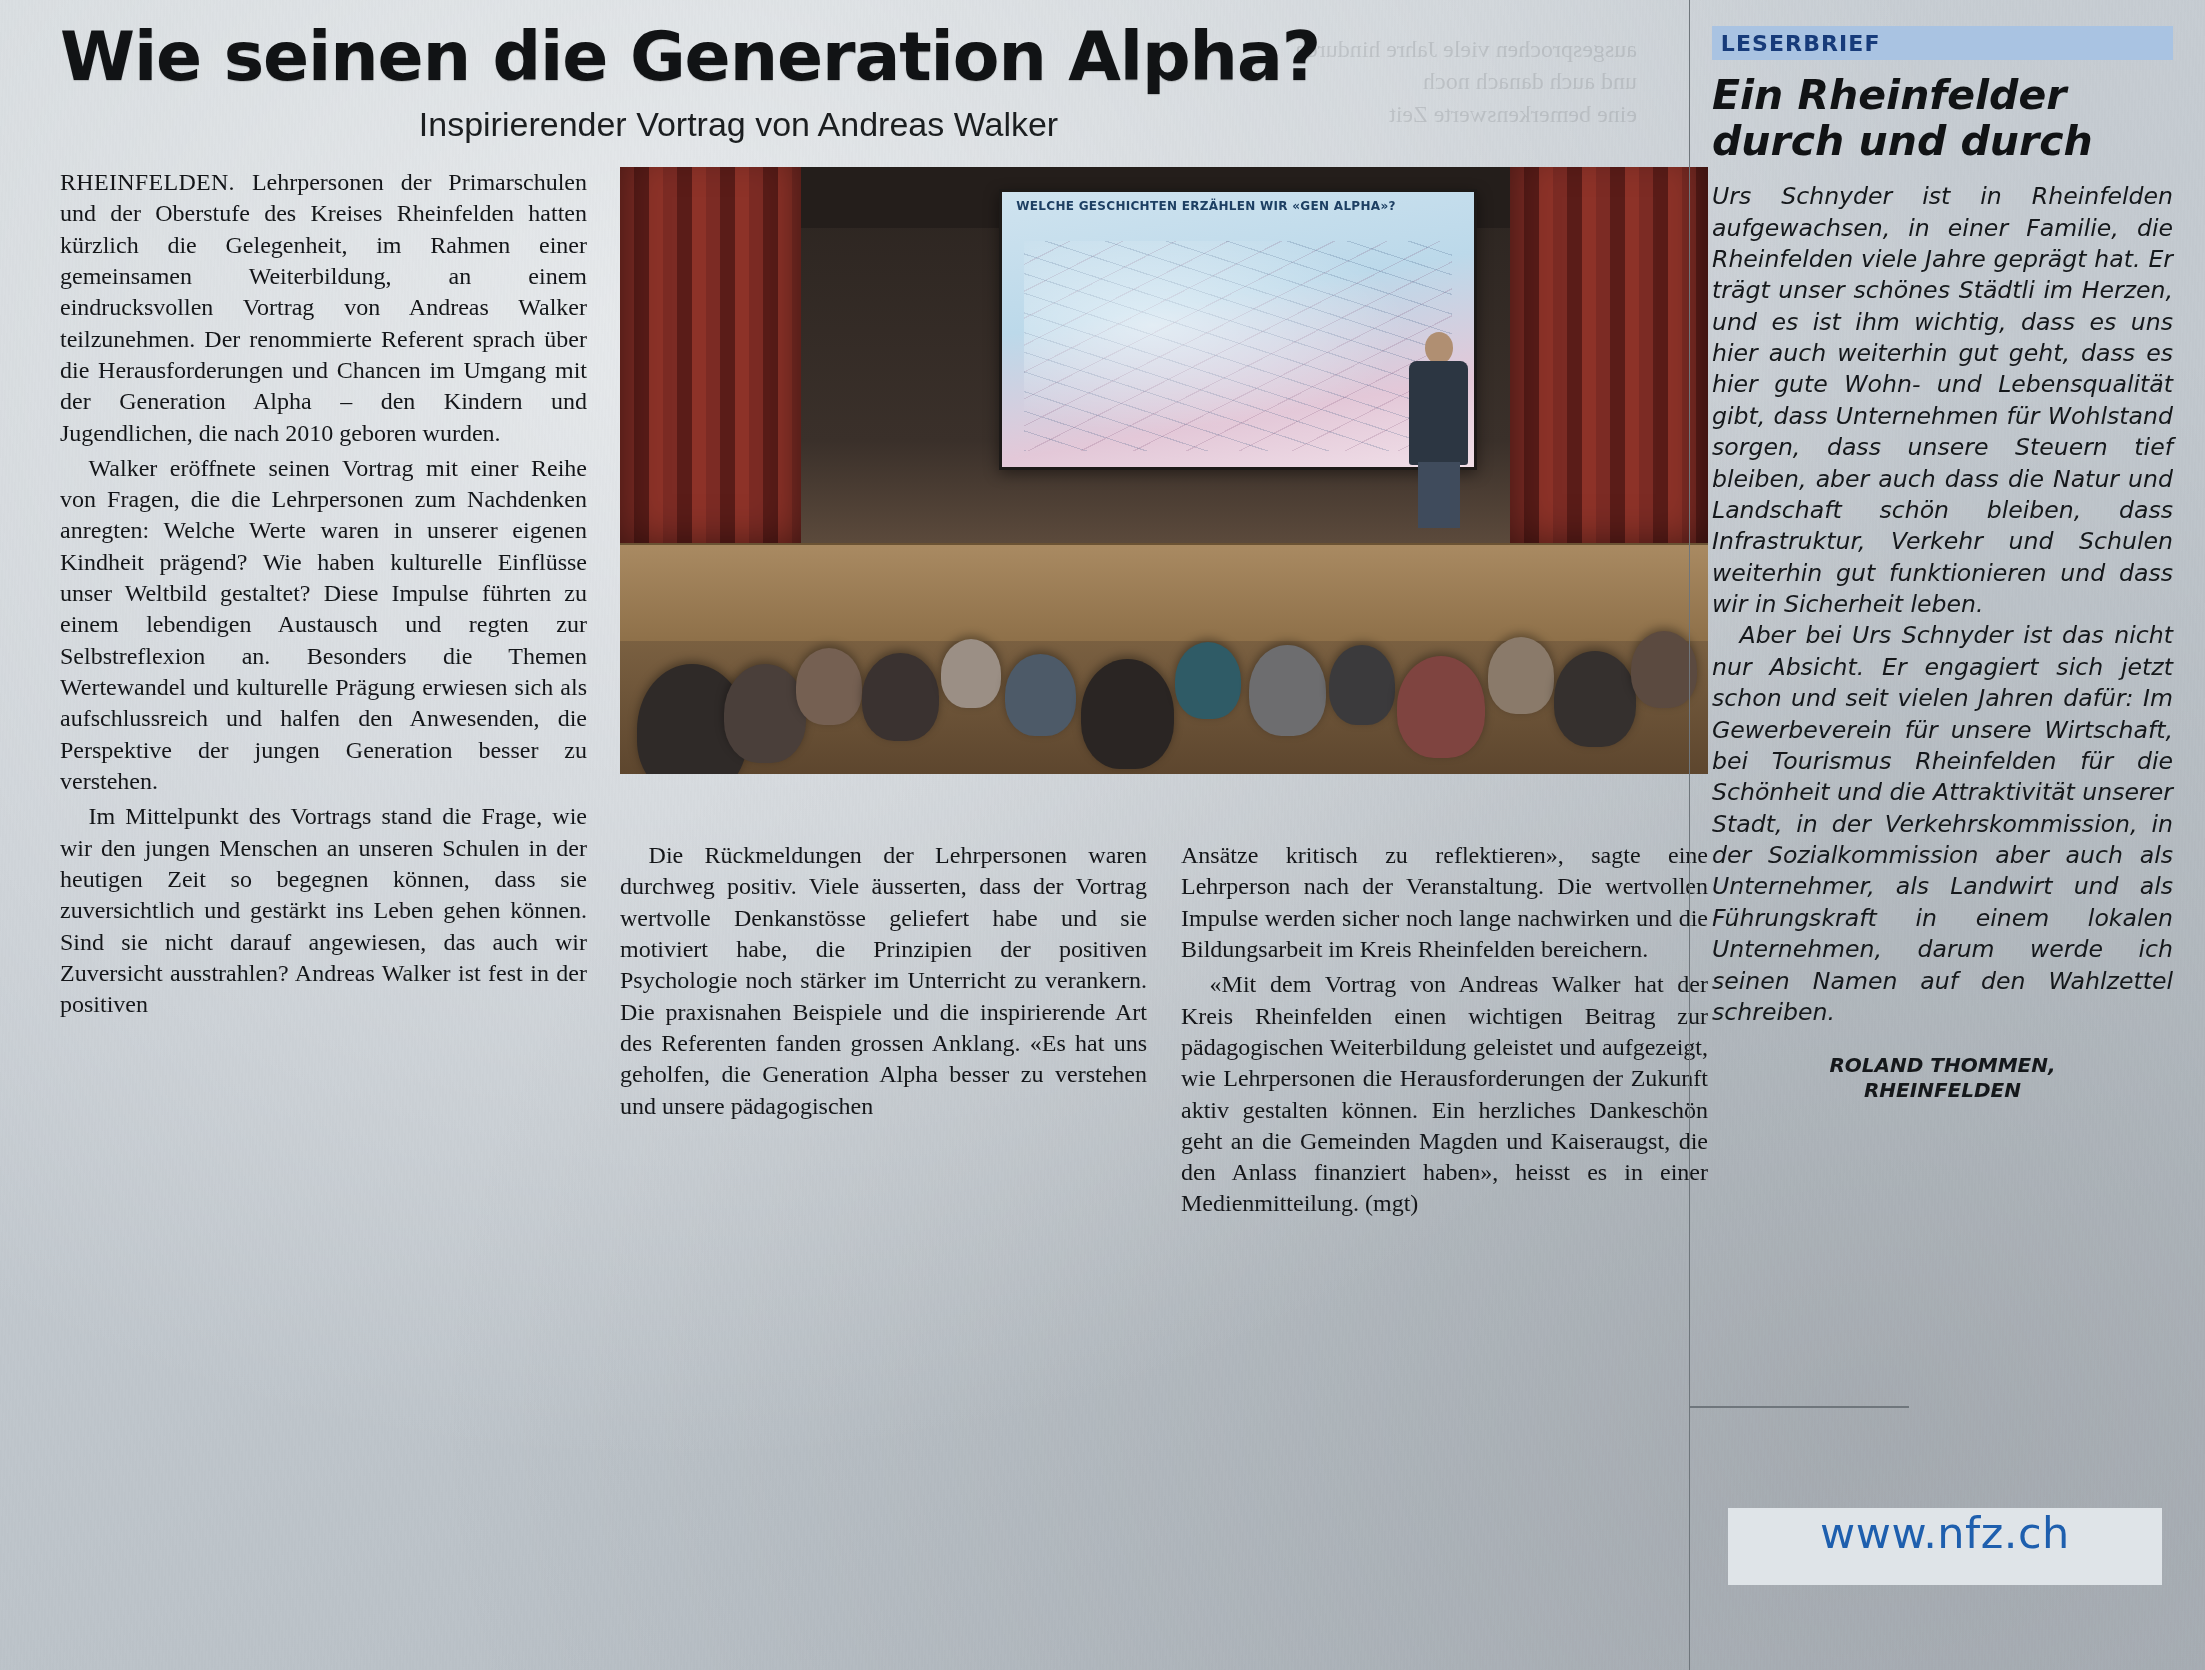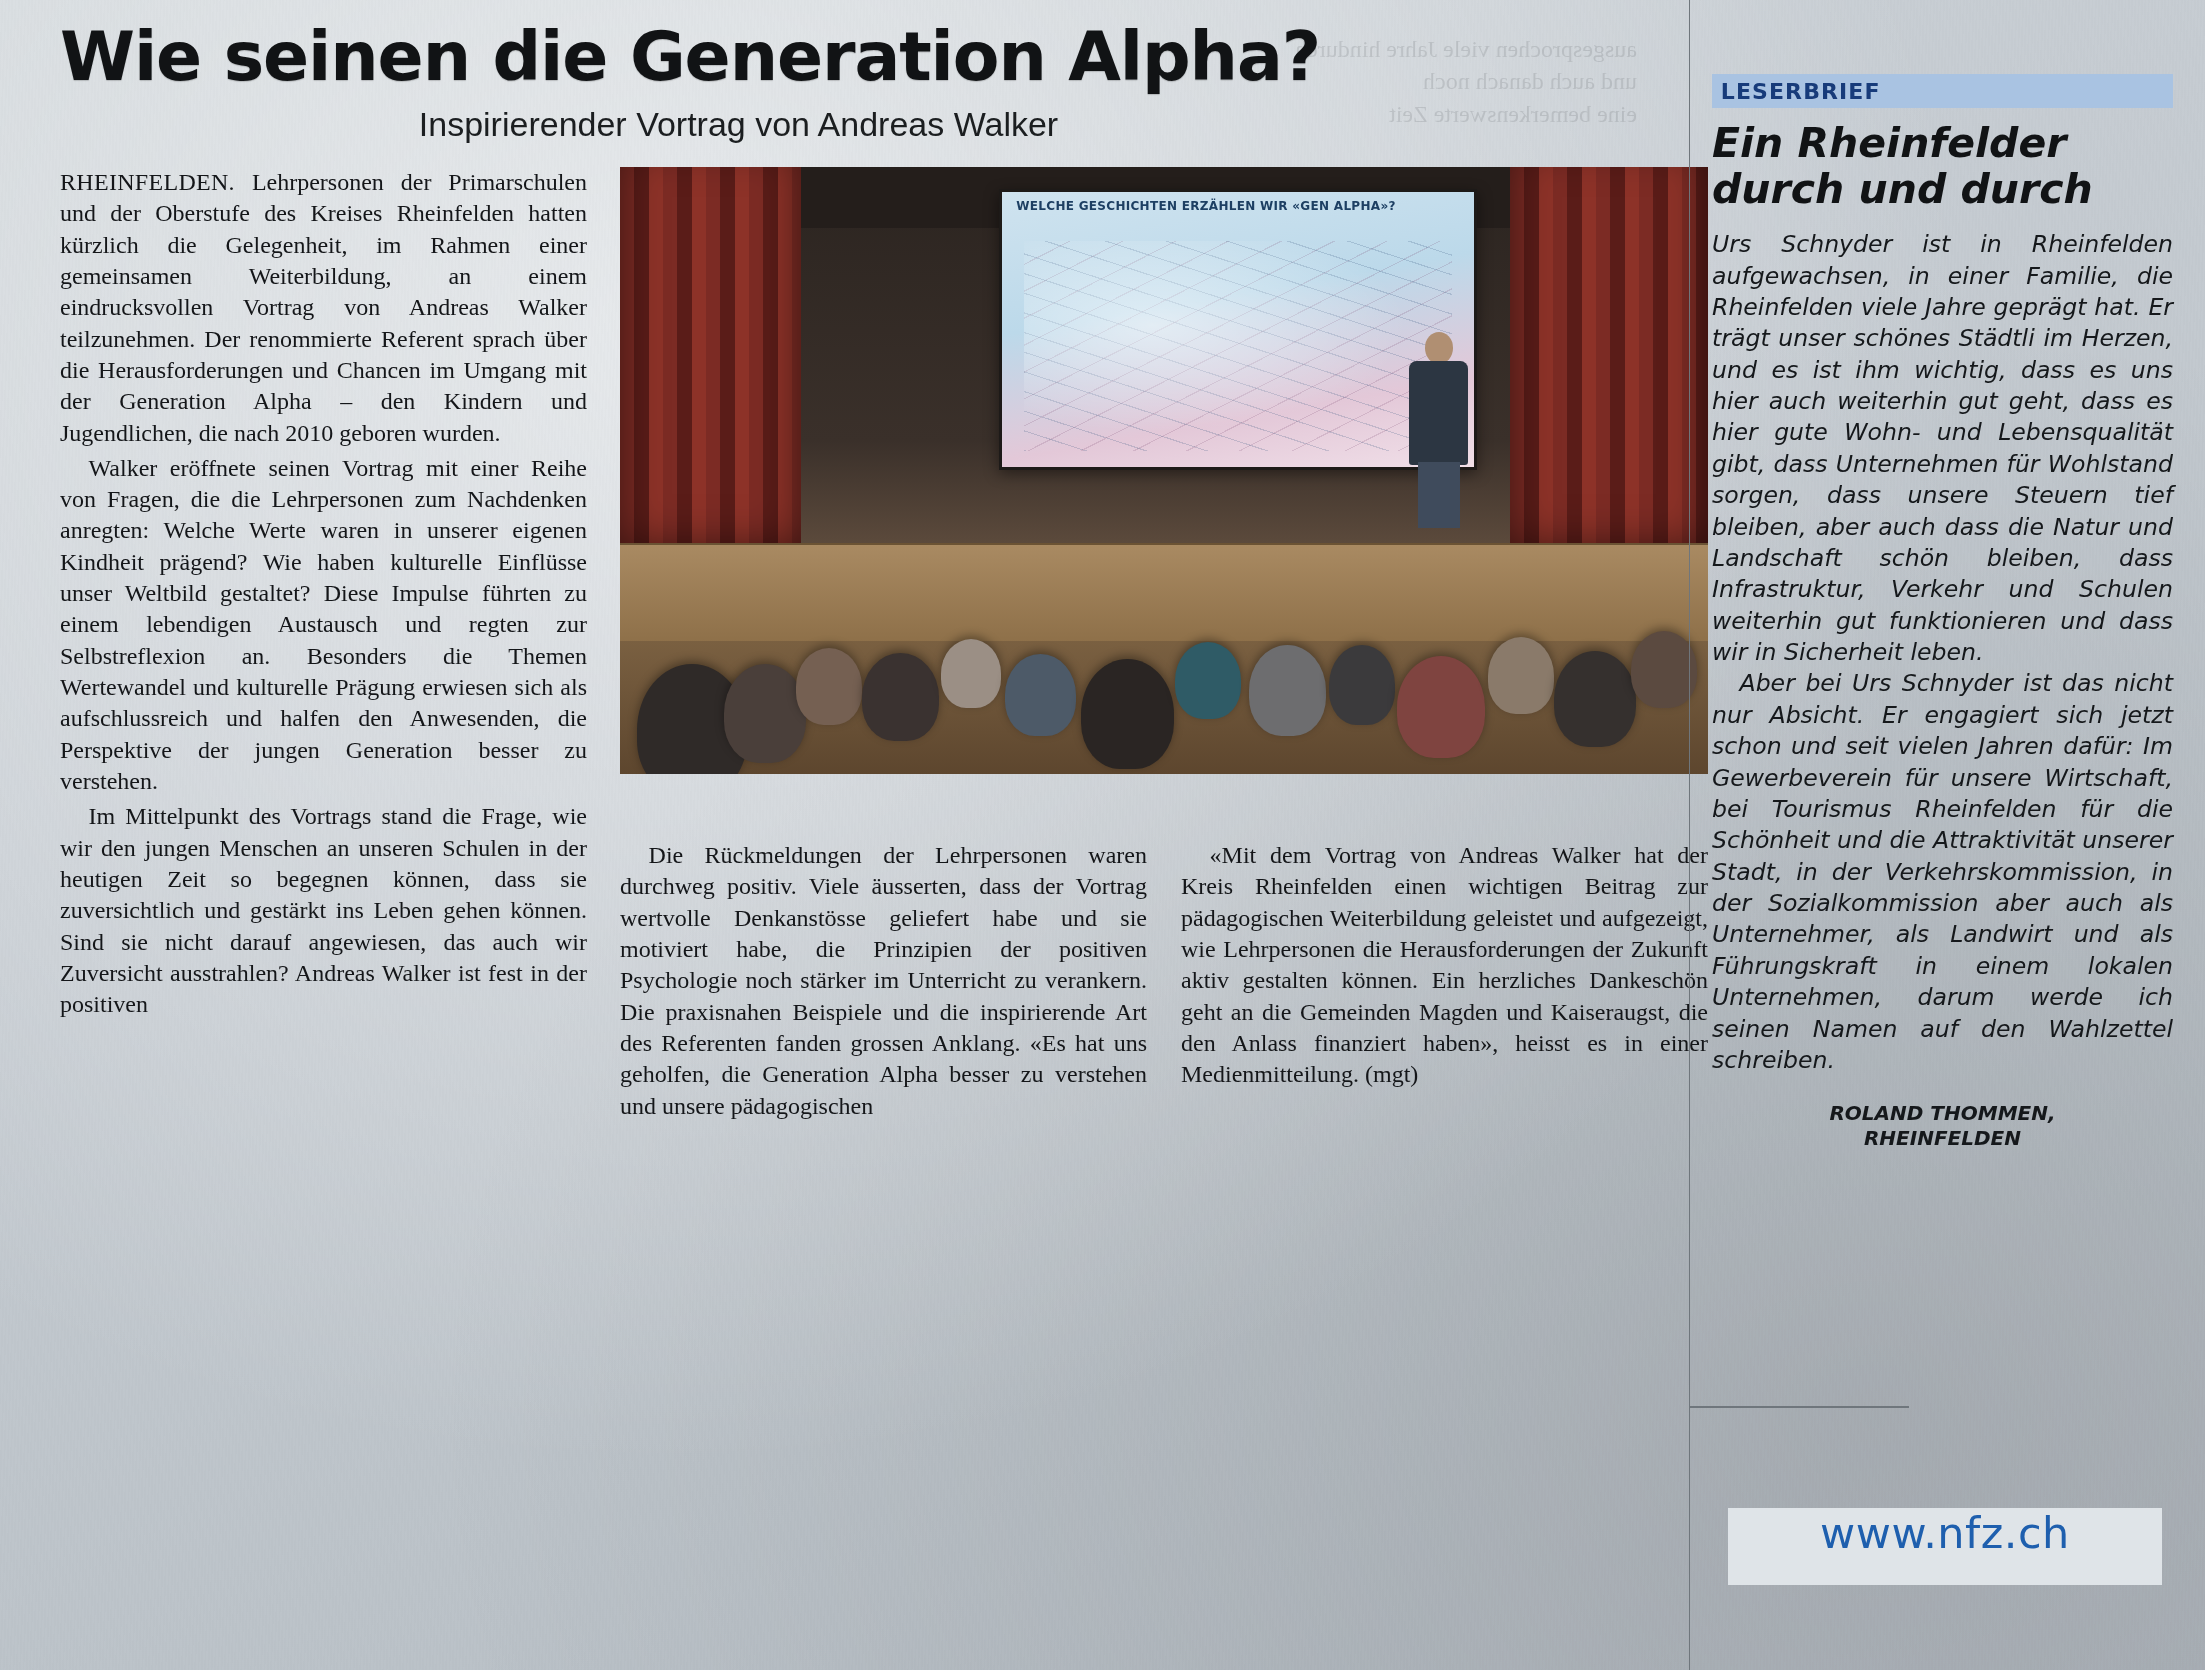--- a/index.html
+++ b/index.html
@@ -212,21 +212,20 @@
     top: 0;
     width: 516px;
     height: 1670px;
     border-left: 1.6px solid #6f767c;
   }
   .rail-inner {
     position: absolute;
     left: 22px;
     top: 26px;
     width: 461px;
-    margin-top: 48px;
   }
   .kicker-band {
     background: #a9c3e2;
     height: 34px;
     display: flex;
     align-items: center;
     padding-left: 8.8px;
   }
   .kicker {
     font-family: "DejaVu Sans", sans-serif;
@@ -369,20 +368,21 @@
         <p class="first"><span class="lead-in">RHEINFELDEN.</span> Lehrpersonen der Primarschulen und der Oberstufe des Kreises Rheinfelden hatten kürzlich die Gelegenheit, im Rahmen einer gemeinsamen Weiterbildung, an einem eindrucksvollen Vortrag von Andreas Walker teilzunehmen. Der renommierte Referent sprach über die Herausforderungen und Chancen im Umgang mit der Generation Alpha – den Kindern und Jugendlichen, die nach 2010 geboren wurden.</p>
         <p>Walker eröffnete seinen Vortrag mit einer Reihe von Fragen, die die Lehrpersonen zum Nachdenken anregten: Welche Werte waren in unserer eigenen Kindheit prägend? Wie haben kulturelle Einflüsse unser Weltbild gestaltet? Diese Impulse führten zu einem lebendigen Austausch und regten zur Selbstreflexion an. Besonders die Themen Wertewandel und kulturelle Prägung erwiesen sich als aufschlussreich und halfen den Anwesenden, die Perspektive der jungen Generation besser zu verstehen.</p>
         <p>Im Mittelpunkt des Vortrags stand die Frage, wie wir den jungen Menschen an unseren Schulen in der heutigen Zeit so begegnen können, dass sie zuversichtlich und gestärkt ins Leben gehen können. Sind sie nicht darauf angewiesen, das auch wir Zuversicht ausstrahlen? Andreas Walker ist fest in der positiven</p>
       </div>
 
       <div class="col" id="col2">
         <p>Die Rückmeldungen der Lehrpersonen waren durchweg positiv. Viele äusserten, dass der Vortrag wertvolle Denkanstösse geliefert habe und sie motiviert habe, die Prinzipien der positiven Psychologie noch stärker im Unterricht zu verankern. Die praxisnahen Beispiele und die inspirierende Art des Referenten fanden grossen Anklang. «Es hat uns geholfen, die Generation Alpha besser zu verstehen und unsere pädagogischen</p>
       </div>
 
       <div class="col" id="col3">
+        <p class="first">Ansätze kritisch zu reflektieren», sagte eine Lehrperson nach der Veranstaltung. Die wertvollen Impulse werden sicher noch lange nachwirken und die Bildungsarbeit im Kreis Rheinfelden bereichern.</p>
         <p>«Mit dem Vortrag von Andreas Walker hat der Kreis Rheinfelden einen wichtigen Beitrag zur pädagogischen Weiterbildung geleistet und aufgezeigt, wie Lehrpersonen die Herausforderungen der Zukunft aktiv gestalten können. Ein herzliches Dankeschön geht an die Gemeinden Magden und Kaiseraugst, die den Anlass finanziert haben», heisst es in einer Medienmitteilung. (mgt)</p>
       </div>
     </div>
   </div>
 
   <div class="rail">
     <div class="rail-inner">
       <div class="kicker-band">
         <span class="kicker">LESERBRIEF</span>
       </div>

